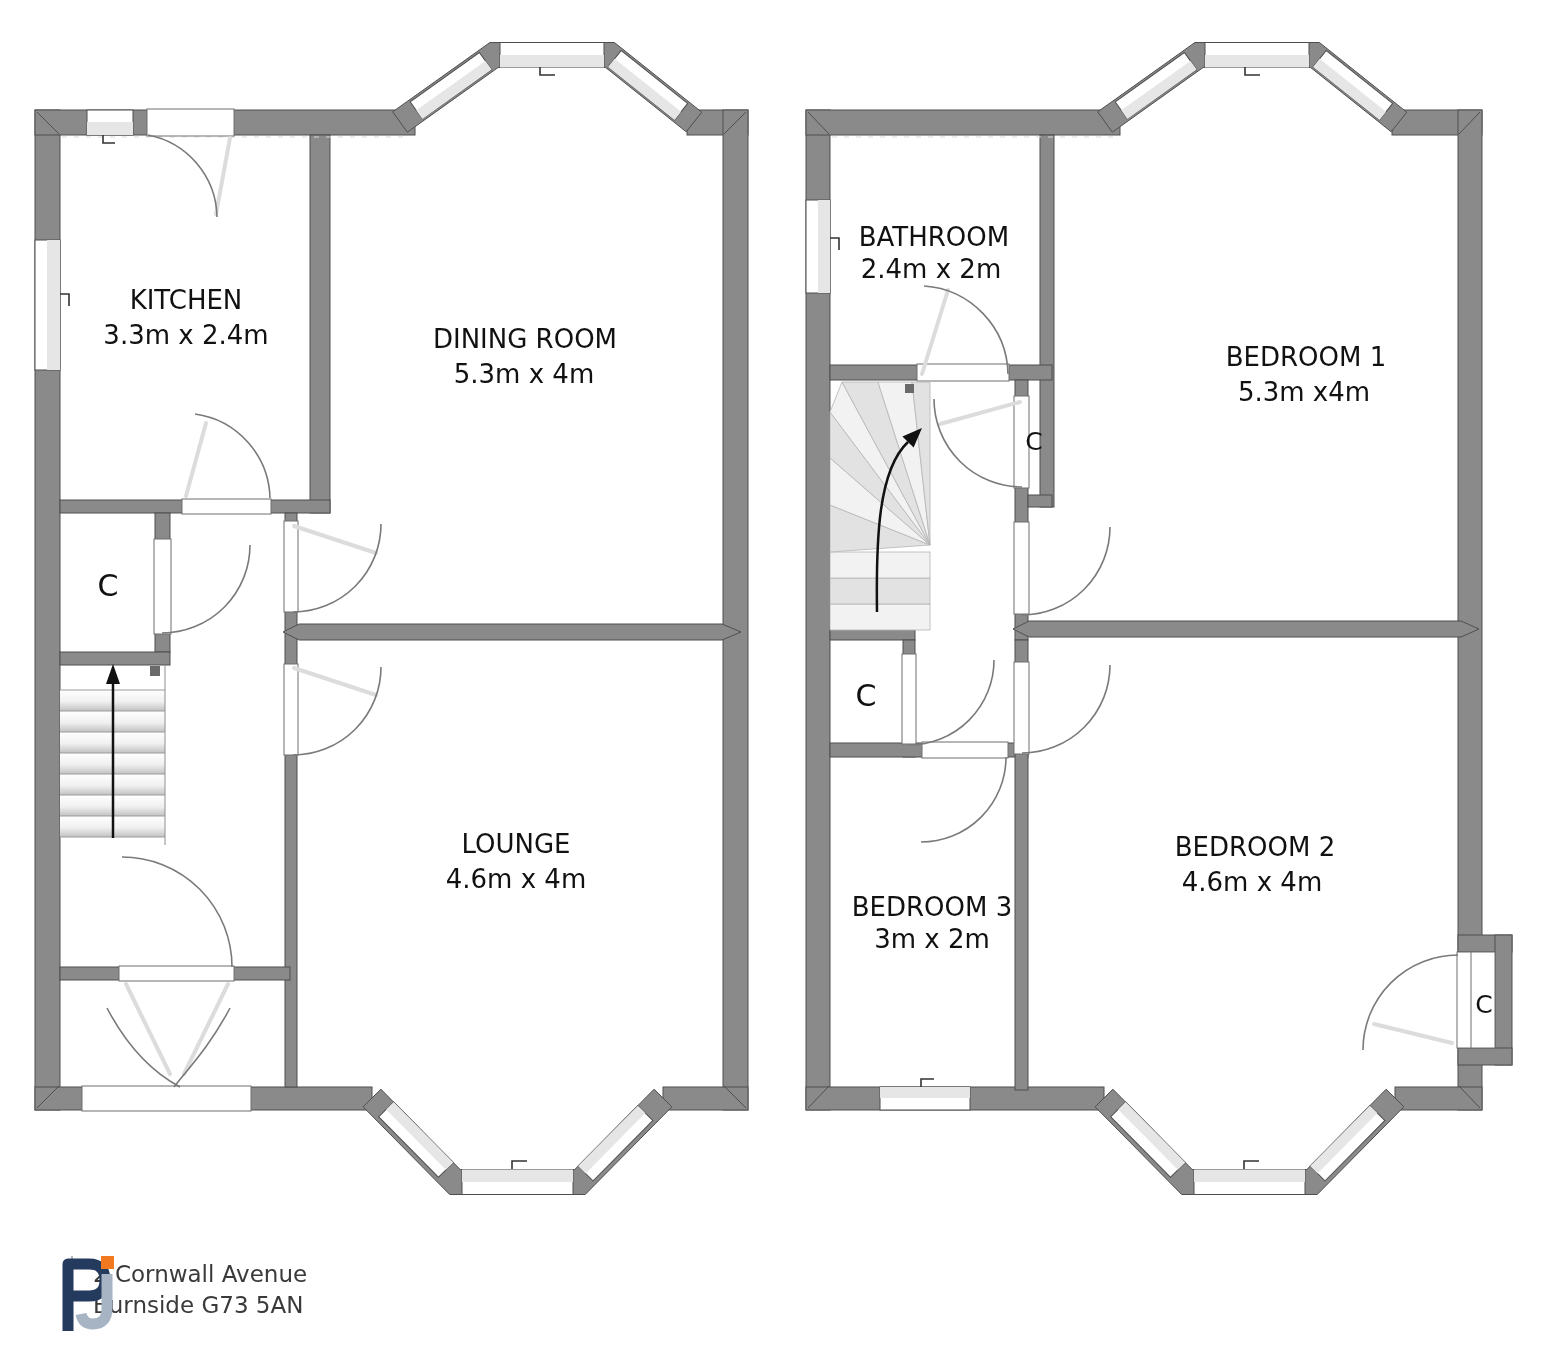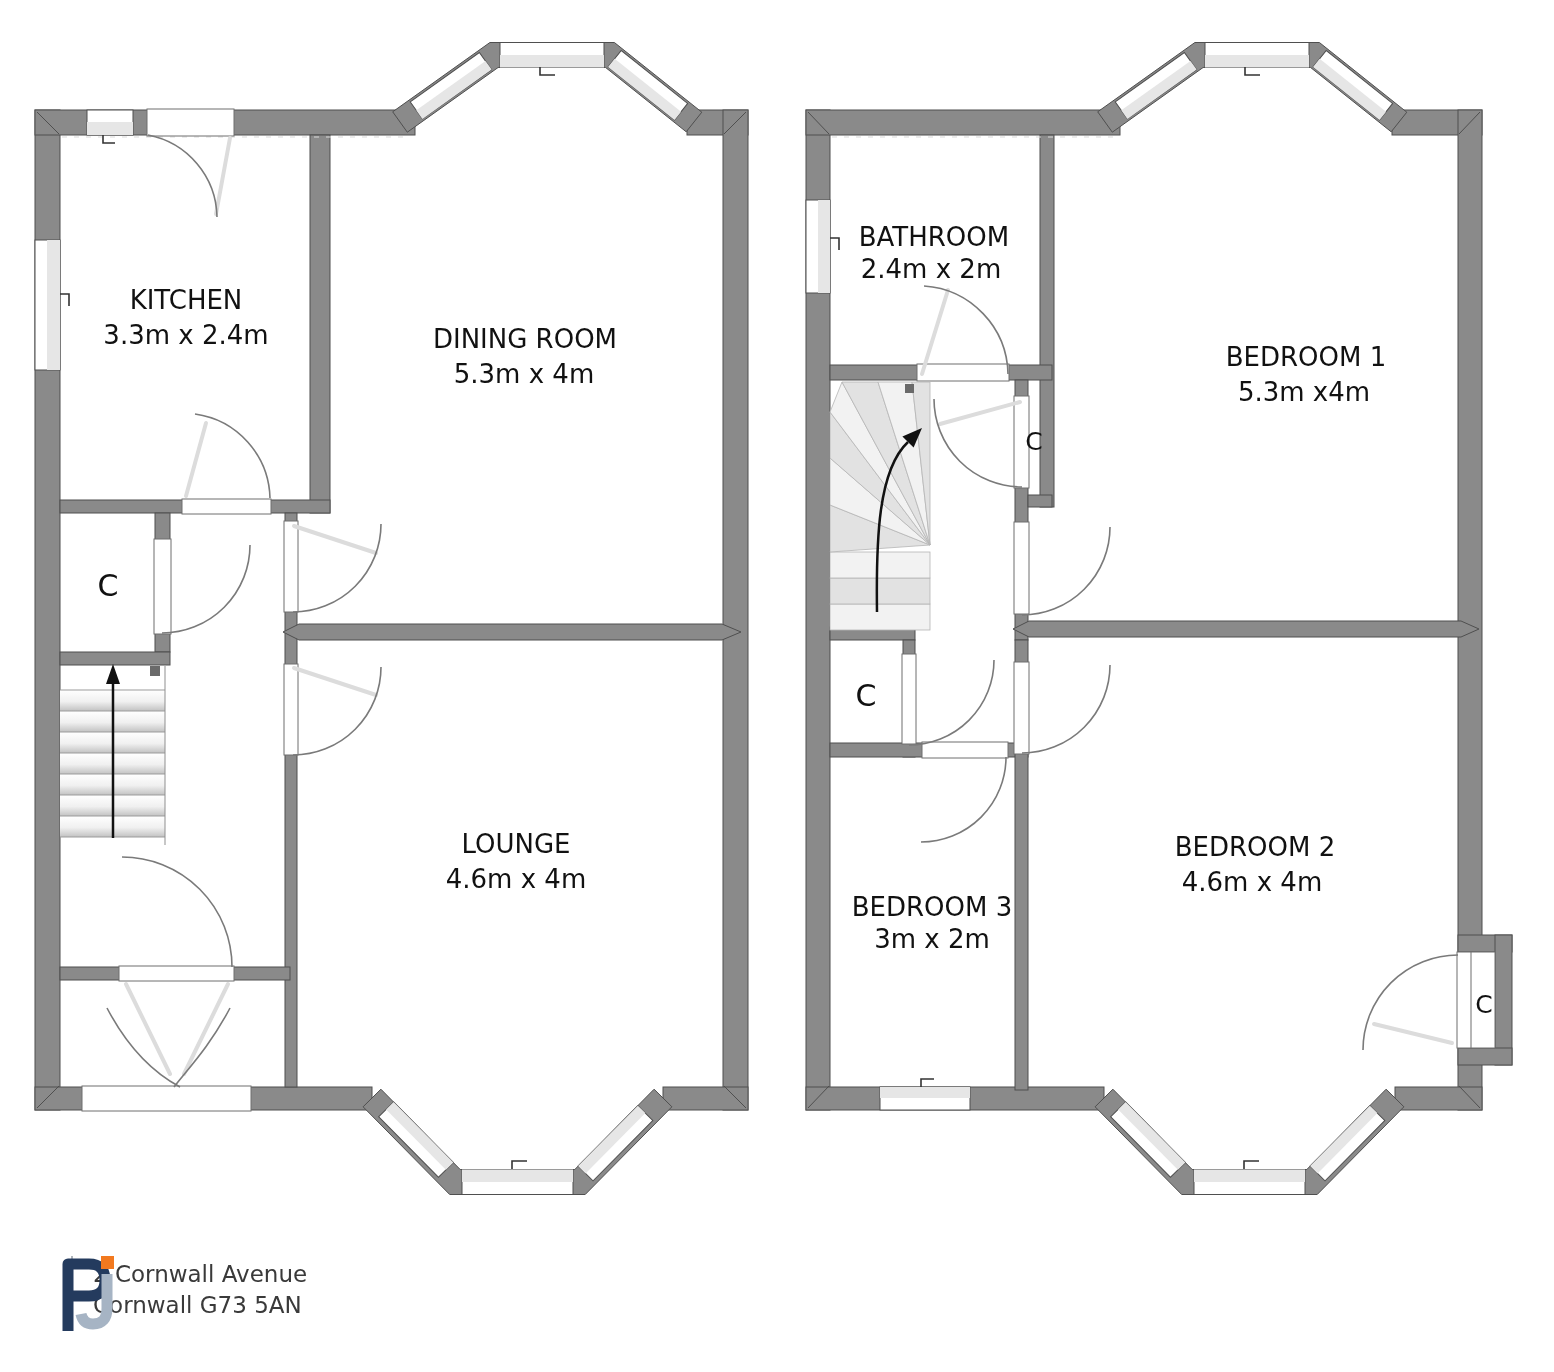--- a/index.html
+++ b/index.html
@@ -284,16 +284,16 @@
 
 <div class="footer">
   <svg width="80" height="78" viewBox="0 0 80 78">
     <path d="M13,75 L13,8 L34,8 Q50,8 50,24 Q50,40 34,40 L13,40" fill="none" stroke="#243b5e" stroke-width="11" stroke-linejoin="round"></path>
     <rect x="46" y="0" width="13" height="13" fill="#f2791f"></rect>
     <path d="M52,18 L52,52 Q52,68 38,68 Q28,68 26,58" fill="none" stroke="#a6b4c4" stroke-width="11"></path>
   </svg>
   <div class="logo-divider"></div>
   <div class="addr">
     <div>2 Cornwall Avenue</div>
-    <div>Cornwall G73 5AN</div>
+    <div>Burnside G73 5AN</div>
   </div>
 </div>
 </div>
 
 </body></html>

